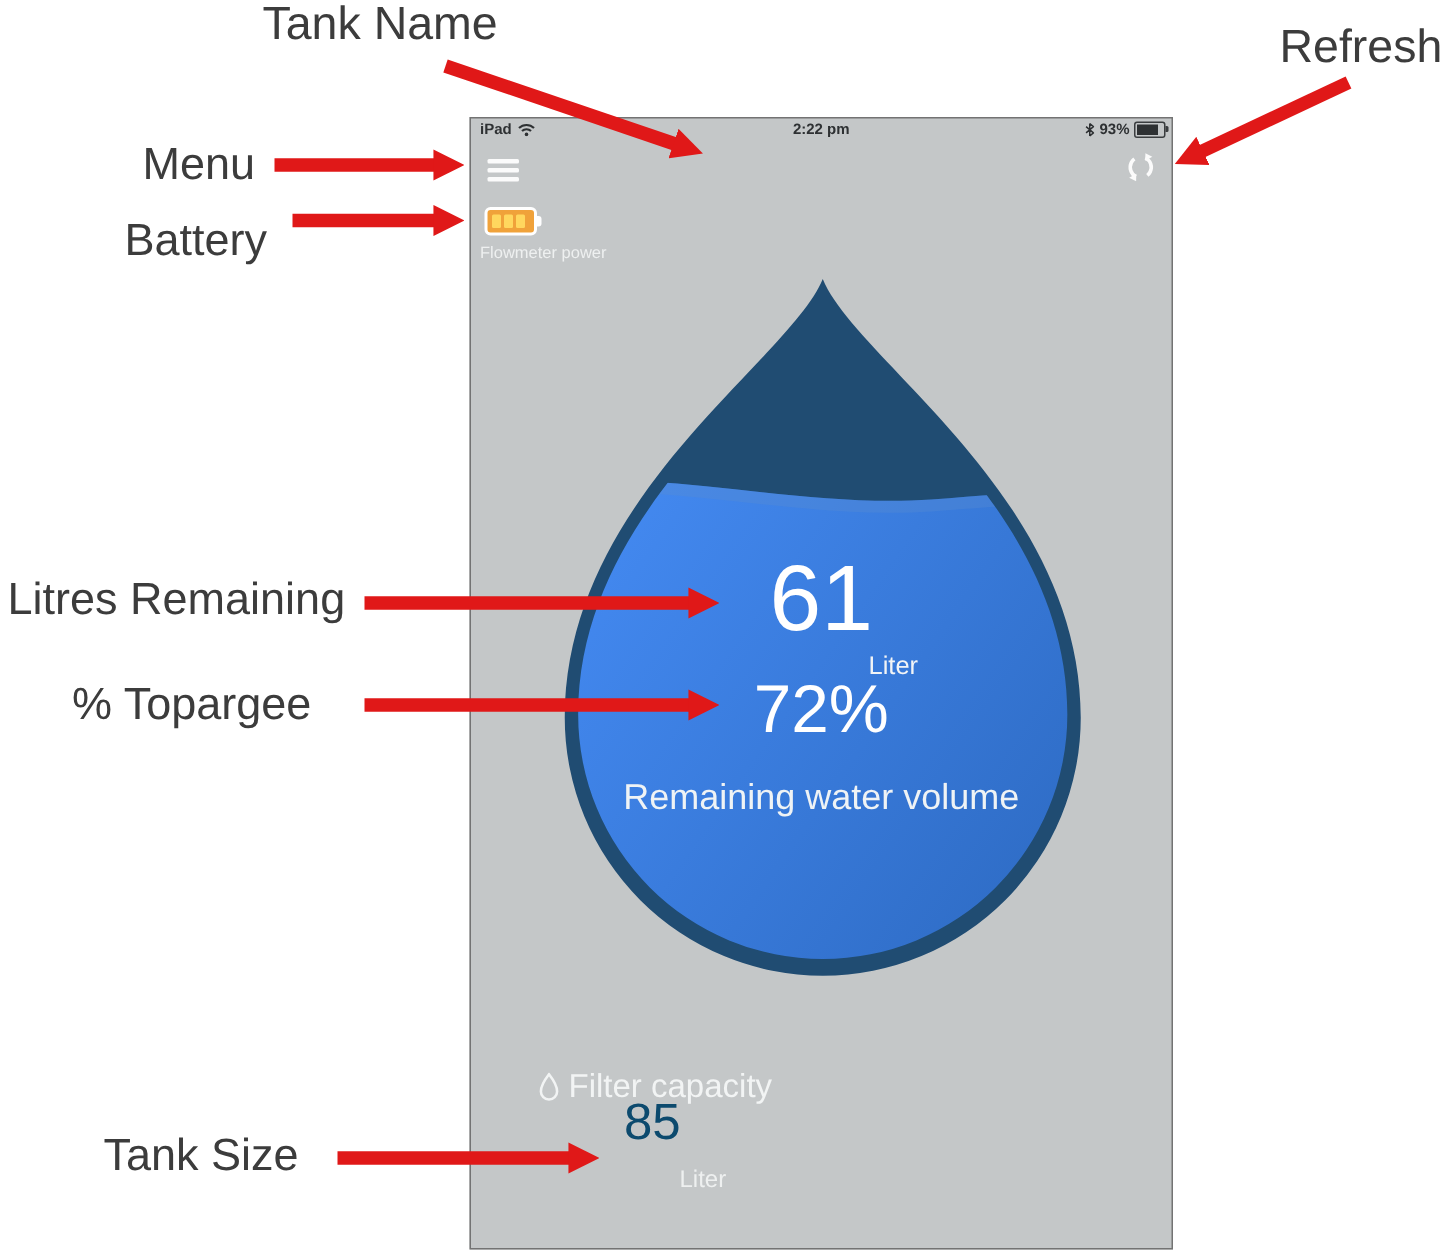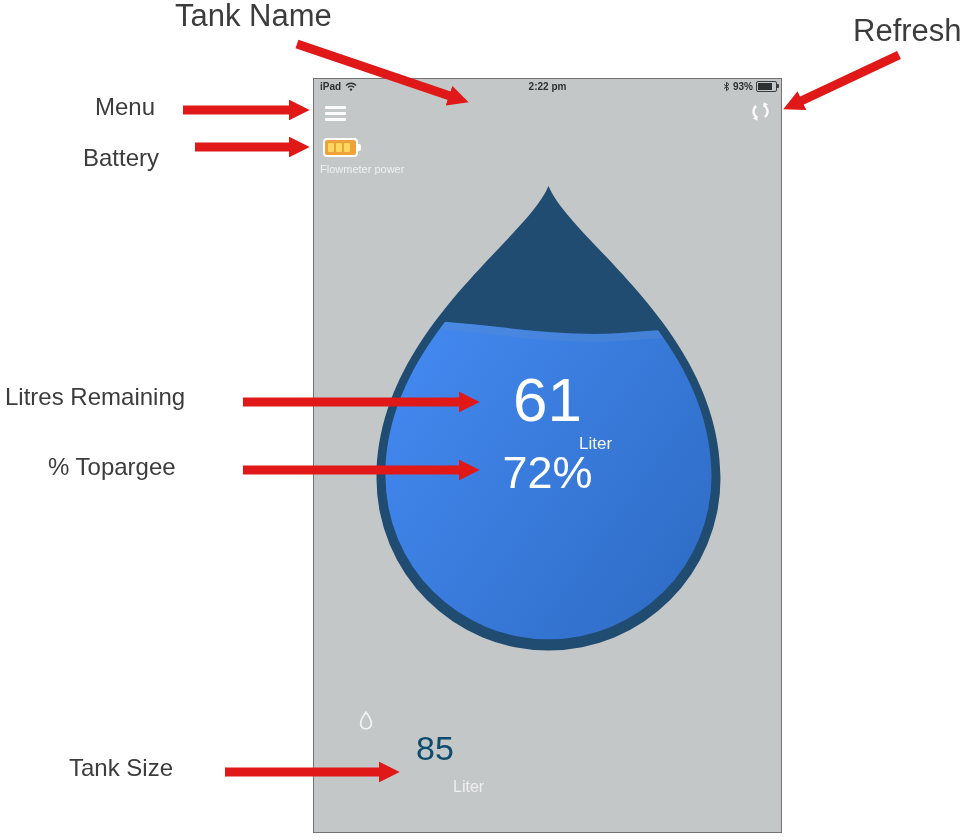--- a/index.html
+++ b/index.html
@@ -1,21 +1,21 @@
 <!DOCTYPE html>
 <html><head>
 <meta charset="utf-8">
 <style>
   html,body{margin:0;padding:0;background:#ffffff;}
   body{width:964px;height:840px;position:relative;overflow:hidden;
        font-family:"Liberation Sans", sans-serif;}
   .abs{position:absolute;}
 
   
-  .callout{color:#3c3c3c;font-size:24px;line-height:1.15;white-space:nowrap;}
+  .callout{color:#3c3c3c;font-size:30px;line-height:1.15;white-space:nowrap;}
   .callout.big{font-size:31px;}
   #arrow-layer{left:0;top:0;width:964px;height:840px;pointer-events:none;z-index:30;}
 
   
   #app{left:313px;top:78px;width:469px;height:755px;background:#c4c7c8;
        border:1px solid #737373;box-sizing:border-box;z-index:10;}
 
   
   #status-bar{left:0;top:0;width:100%;height:16px;color:#2e3133;font-size:10px;font-weight:700;}
   #status-left{left:6px;top:2px;display:flex;align-items:center;gap:4px;}
@@ -146,22 +146,24 @@
     <path d="M172.5 0 C195 55 344.5 145 344.5 292.5 A172 172 0 1 1 0.5 292.5 C0.5 145 150 55 172.5 0 Z" fill="#204c72"></path>
     <g clip-path="url(#innerDrop)">
       <path d="M-12 136 C70 127 160 153 245 147 C295 143 335 140 360 142 L360 480 L-12 480 Z" fill="url(#waterGrad)"></path>
       <path d="M-12 136 C70 127 160 153 245 147 C295 143 335 140 360 142 L360 150 C335 148 295 151 245 155 C160 161 70 135 -12 144 Z" fill="#5a8cd0" opacity="0.35"></path>
     </g>
   </svg>
 
   <div class="abs drop-text" id="litres-value">61</div>
   <div class="abs" id="litres-unit">Liter</div>
   <div class="abs drop-text" id="percent-value">72%</div>
+  <div class="abs drop-text" id="drop-caption">Remaining water volume</div>
 
   <div class="abs" id="filter-row">
     <svg width="14" height="19" viewBox="0 0 14 19">
       <path d="M7 1.2 C7 1.2 1.6 8.2 1.6 12.6 A5.4 5.4 0 0 0 12.4 12.6 C12.4 8.2 7 1.2 7 1.2 Z" stroke="#f2f4f4" stroke-width="1.7" fill="none"></path>
     </svg>
+    <span>Filter capacity</span>
   </div>
   <div class="abs" id="filter-value">85</div>
   <div class="abs" id="filter-unit">Liter</div>
 
 </div>
 
 </body></html>

